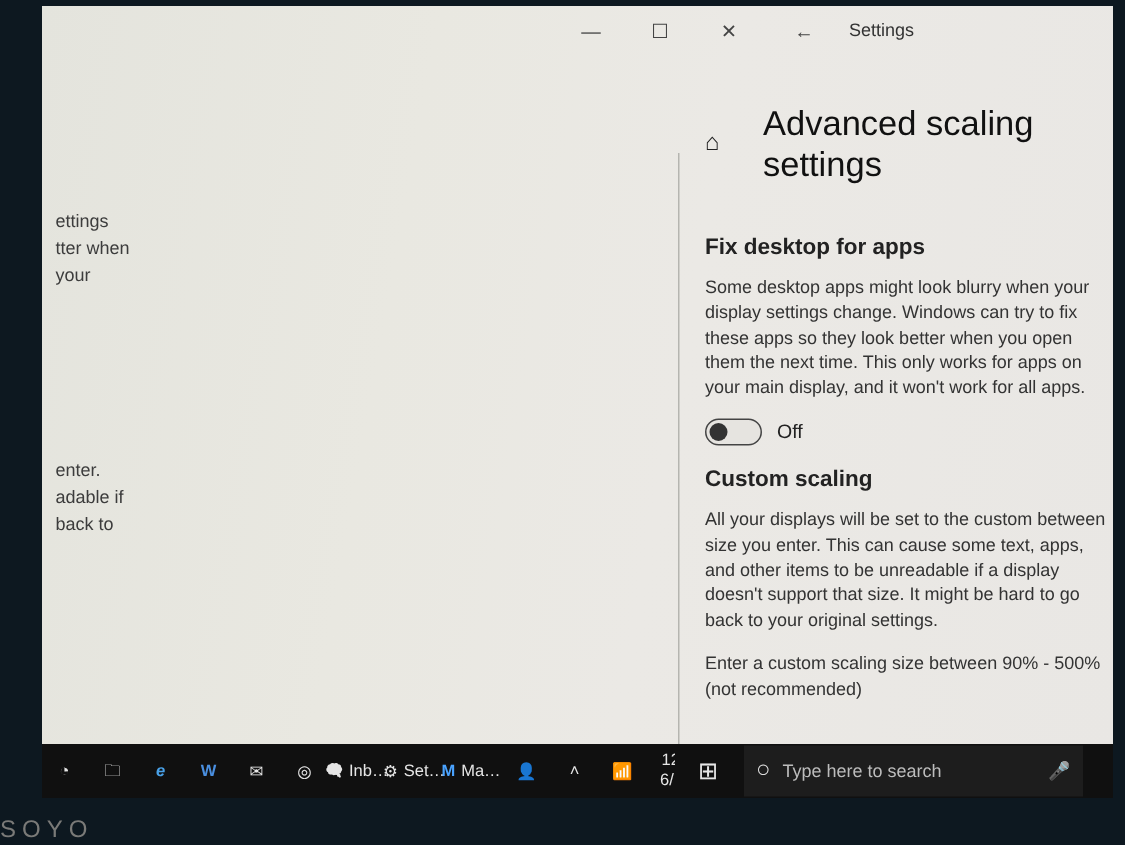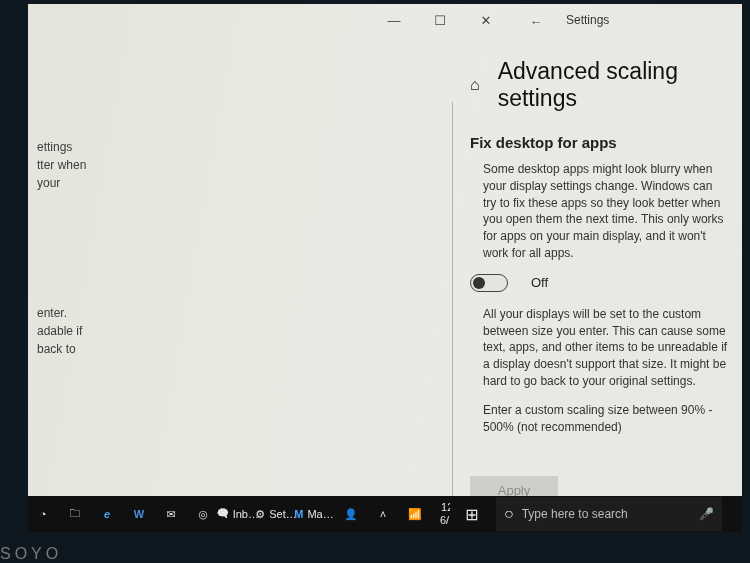--- a/index.html
+++ b/index.html
@@ -60,31 +60,31 @@
     top:98px; bottom:26px;
     left:424px;
     width:1px;
     background:#b5b5b0;
   }
   .pagehdr {
     display:flex; align-items:center; gap:14px;
     margin-bottom:18px;
   }
   .pagehdr h1{
-    font-weight:400; font-size:23px; margin:4px; color:#111;
+    font-weight:400; font-size:23px; margin:15px; color:#111;
   }
   h3{
     font-weight:600; font-size:15px; margin:12px 0 10px; color:#222;
   }
   p{
-    font-size:12px; margin:0 13px 12px; line-height:1.4; color:#333;
+    font-size:12px; margin:0 0 12px; line-height:1.4; color:#333;
     max-width:270px;
   }
   .toggle{
-    display:flex; align-items:center; gap:23px; margin:8px 0 14px;
+    display:flex; align-items:center; gap:10px; margin:8px 0 14px;
   }
   .toggle .track{
     width:38px; height:18px; border:1.5px solid #444;
     border-radius:10px; position:relative; background:#e6e4e0;
   }
   .toggle .thumb{
     position:absolute; left:2px; top:2px;
     width:12px;height:12px;border-radius:50%;
     background:#333;
   }
@@ -185,20 +185,21 @@
 
     <h3>Fix desktop for apps</h3>
     <p>Some desktop apps might look blurry when your display settings change. Windows can try to fix these apps so they look better when you open them the next time. This only works for apps on your main display, and it won't work for all apps.</p>
     <div class="toggle">
       <span class="track">
         <span class="thumb"></span>
       </span>
       <span>Off</span>
     </div>
 
+    <h3>Custom scaling</h3>
     <p>All your displays will be set to the custom between size you enter. This can cause some text, apps, and other items to be unreadable if a display doesn't support that size. It might be hard to go back to your original settings.</p>
     <p>Enter a custom scaling size between 90% - 500% (not recommended)</p>
     <br>
     <button class="applybtn">Apply</button>
 
     
     
   </div>
 
   <div class="taskbar left">

